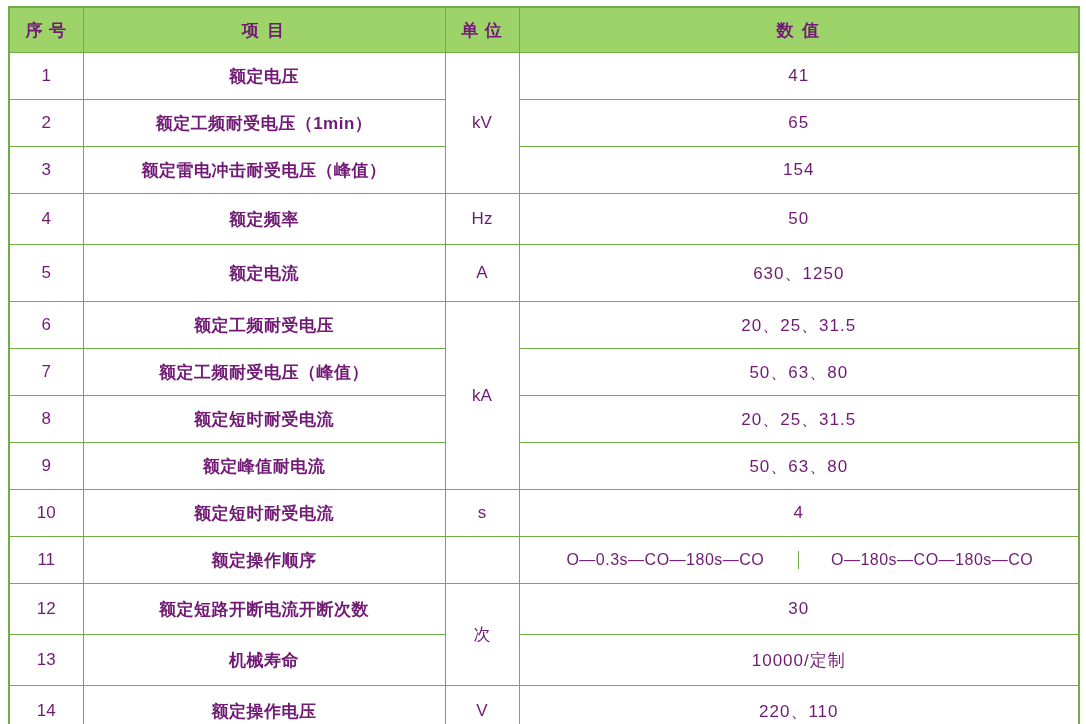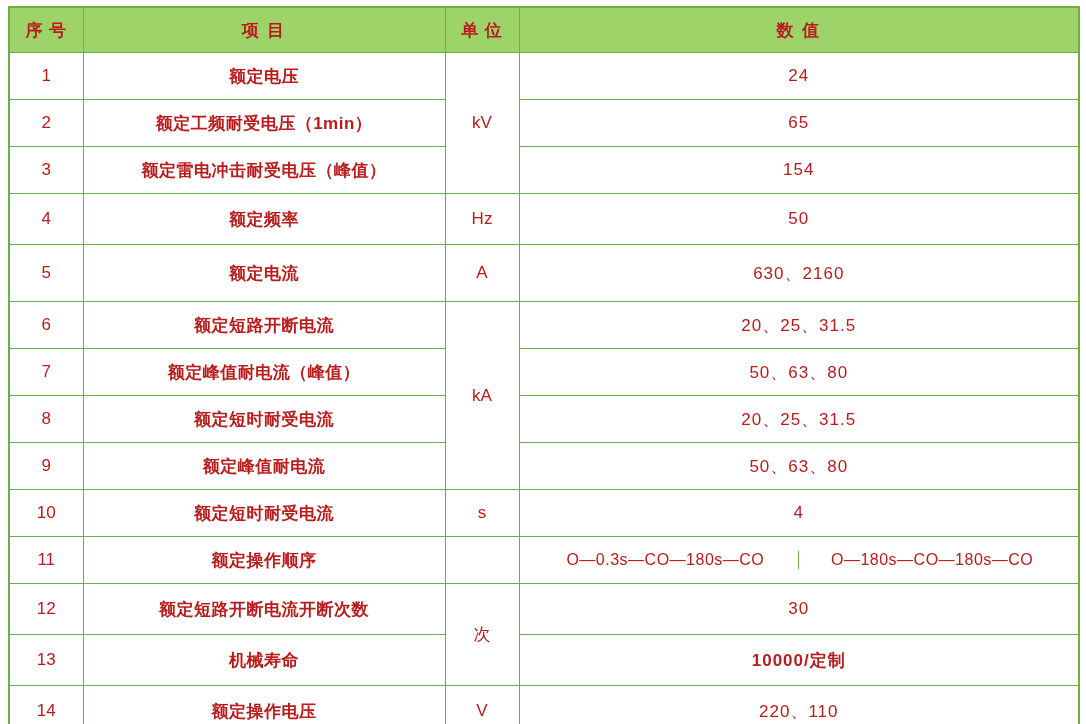--- a/index.html
+++ b/index.html
@@ -27,21 +27,21 @@
   }
   table.spec col.c-no    { width: 74px; }
   table.spec col.c-item  { width: 362px; }
   table.spec col.c-unit  { width: 74px; }
   table.spec col.c-val   { width: 560px; }
 
   table.spec th, table.spec td {
     border: 1px solid #6fae46;
     text-align: center;
     vertical-align: middle;
-    color: #b91c1c;
+    color: #701a75;
     font-size: 17px;
     padding: 2px 13px;
   }
   thead th {
     background: #9ed36a;
     font-size: 19px;
     font-weight: bold;
     height: 40px;
     letter-spacing: 2px;
   }
@@ -58,21 +58,21 @@
     margin-left: 46px;
   }
   td.unit {
     font-size: 17px;
   }
   td.val {
     font-size: 17px;
     letter-spacing: 1px;
   }
   td.val.bold {
-    font-weight: bold;
+    font-weight: normal;
   }
   tr.r-h42 td { height: 42px; }
   tr.r-h46 td { height: 46px; }
   tr.r-h52 td { height: 52px; }
   .split-wrap {
     display: flex;
     width: 100%;
   }
   .split-cell {
     flex: 1 1 50%;
@@ -109,21 +109,21 @@
         <th class="h-unit">单  位</th>
         <th class="h-val">数    值</th>
       </tr>
     </thead>
     <tbody>
 
       <tr class="r-h42">
         <td class="no">1</td>
         <td class="item">额定电压</td>
         <td class="unit" rowspan="3">kV</td>
-        <td class="val">24</td>
+        <td class="val">41</td>
       </tr>
 
       <tr class="r-h42">
         <td class="no">2</td>
         <td class="item">额定工频耐受电压（1min）</td>
         <td class="val">65</td>
       </tr>
 
       <tr class="r-h42">
         <td class="no">3</td>
@@ -135,33 +135,33 @@
         <td class="no">4</td>
         <td class="item">额定频率</td>
         <td class="unit">Hz</td>
         <td class="val">50</td>
       </tr>
 
       <tr class="r-h52">
         <td class="no">5</td>
         <td class="item">额定电流</td>
         <td class="unit">A</td>
-        <td class="val">630、2160</td>
+        <td class="val">630、1250</td>
       </tr>
 
       <tr class="r-h42">
         <td class="no">6</td>
-        <td class="item">额定短路开断电流</td>
+        <td class="item">额定工频耐受电压</td>
         <td class="unit" rowspan="4">kA</td>
         <td class="val">20、25、31.5</td>
       </tr>
 
       <tr class="r-h42">
         <td class="no">7</td>
-        <td class="item">额定峰值耐电流（峰值）</td>
+        <td class="item">额定工频耐受电压（峰值）</td>
         <td class="val">50、63、80</td>
       </tr>
 
       <tr class="r-h42">
         <td class="no">8</td>
         <td class="item">额定短时耐受电流</td>
         <td class="val">20、25、31.5</td>
       </tr>
 
       <tr class="r-h42">

